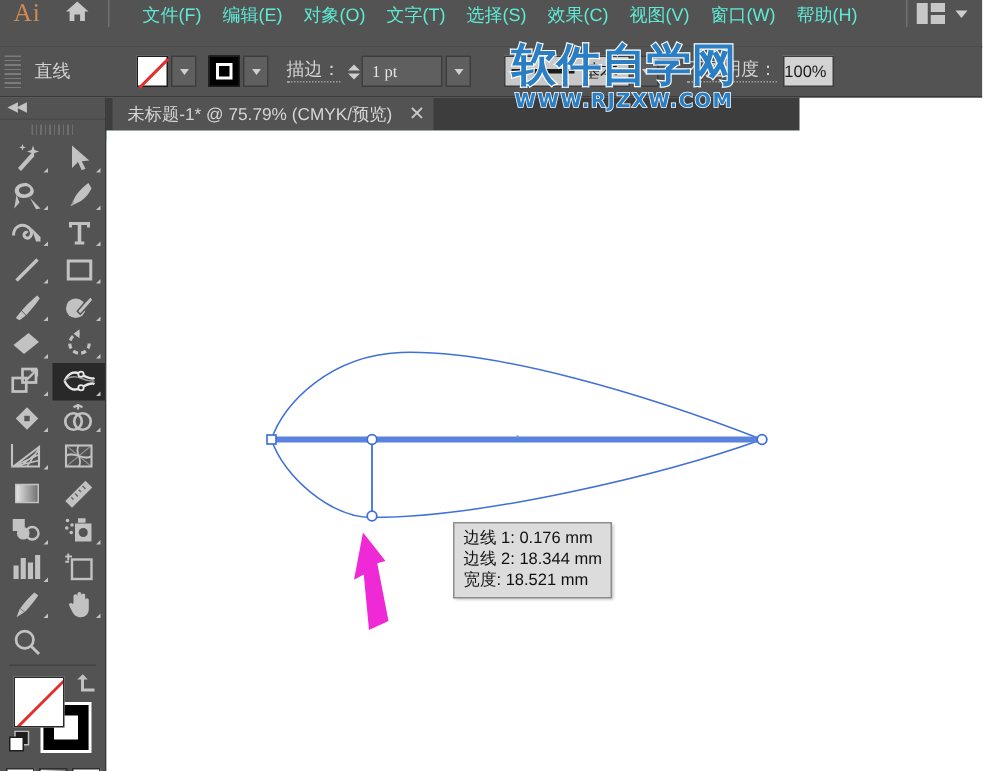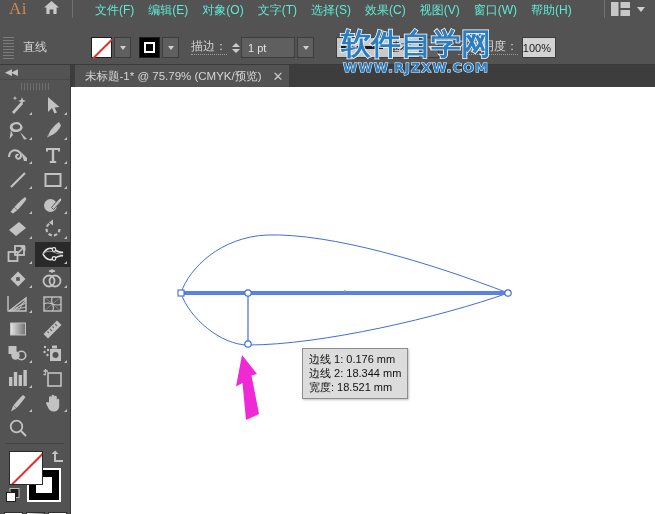--- a/index.html
+++ b/index.html
@@ -177,21 +177,21 @@
     border-left: 4px solid transparent;
     border-right: 4px solid transparent;
     border-top: 4px solid #cdcdcd;
   }
   .txtfield {
     height: 21px;
     background: #5f5f5f;
     border: 1px solid #3d3d3d;
     box-sizing: border-box;
     color: #e4e4e4;
-    font-family: Liberation Sans, sans-serif;
+    font-family: Liberation Serif, serif;
     font-size: 11px;
     display: flex;
     align-items: center;
     padding: 0 6px;
   }
   .profile-field {
     height: 21px;
     background: #c8c8c8;
     border: 1px solid #3d3d3d;
     box-sizing: border-box;
@@ -218,21 +218,21 @@
     padding: 0 4px;
     color: #1c1c1c;
     font-size: 11px;
     width: 34px;
   }
 
   
   .tabbar {
     position: absolute;
     left: 70px; top: 65px;
-    width: 585px; height: 22px;
+    width: 463px; height: 22px;
     background: #3d3d3d;
     border-bottom: 7px solid #0f766e;
   }
   .doc-tab {
     position: absolute;
     left: 5px; top: 0;
     height: 22px;
     background: #535353;
     display: flex;
     align-items: center;

